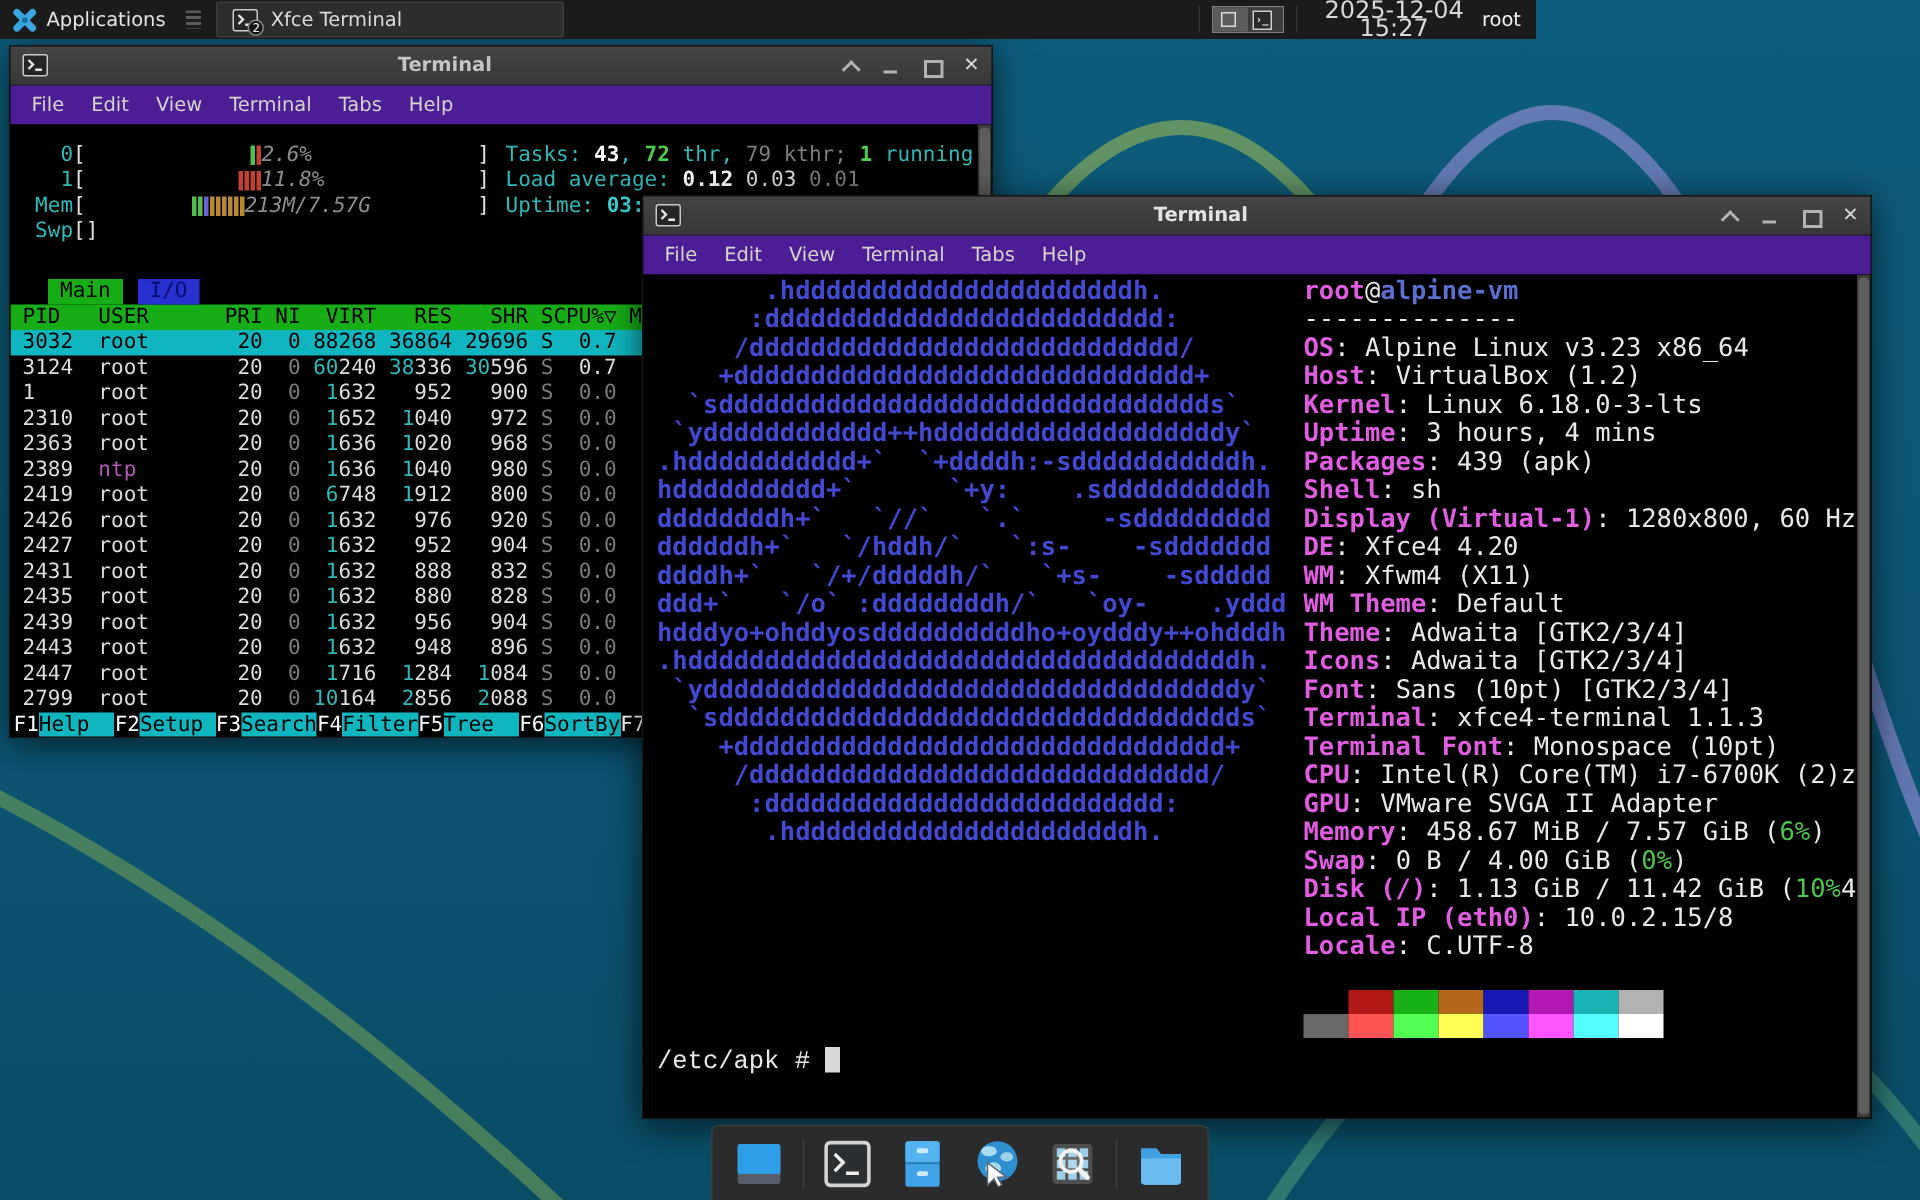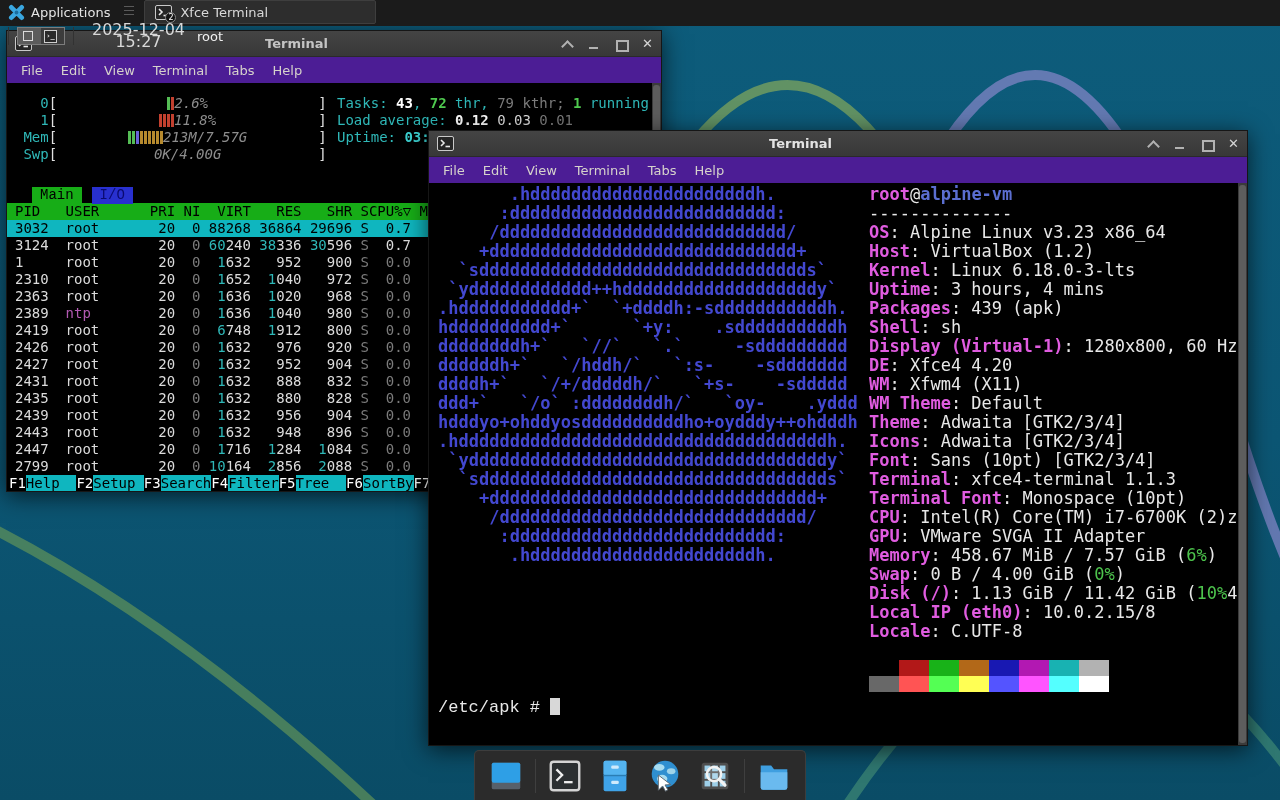--- a/index.html
+++ b/index.html
@@ -44,21 +44,21 @@
   .m-inner { width:261px; display:flex; justify-content:center; align-items:center; padding:0 1px;font-style:italic; }
   .m-bars { display:flex; gap:1px; height:13px; align-items:flex-end; }
   .bar { width:3px; height:13px; display:inline-block; }
   .m-val { color:#8d8d8d; }
   .stats { position:absolute; left:322px; top:0; }
   .stat-row { height:17px; white-space:pre; }
   .seg-cy{color:#2fb8b8} .seg-wb{color:#fff;font-weight:bold} .seg-w{color:#ddd}
   .seg-gb{color:#50cb50;font-weight:bold} .seg-dim{color:#7c7c7c} .seg-cyb{color:#3cd0d0;font-weight:bold}
 
   .htop-tabs { height:17px; margin-top:23px; padding-left:17px; white-space:pre; }
-  .htab { display:inline-block; padding:0 8px;font-family:Liberation Mono, monospace; }
+  .htab { display:inline-block; padding:0 8px; }
   .htab-main { background:#17ad17; color:#000; }
   .htab-io { background:#2830cf; color:#0a0a70; margin-left:10px; }
 
   .htop-table { margin-left:-8px; width:656px; }
   .htop-thead, .prow { display:flex; height:17px; line-height:17px; white-space:pre; padding-left:8px; }
   .htop-thead { background:#17ad17; color:#000; font-weight:normal; }
   .hcol { display:inline-block; }
   .col-pid{width:5ch;} .col-user{width:9ch;margin-left:1ch;text-align:left}
   .col-pri{width:4ch;text-align:right} .col-ni{width:3ch;text-align:right}
   .col-virt{width:6ch;text-align:right} .col-res{width:6ch;text-align:right}
@@ -87,22 +87,22 @@
   .ff-info { position:absolute; left:431px; top:0; white-space:pre; }
   .ff-row { height:19px; }
   .ff-lb{color:#e05ce0;font-weight:bold} .ff-tx{color:#e8e8e8} .ff-gr{color:#4dc44d}
   .ff-us{color:#e05ce0;font-weight:bold} .ff-hs{color:#5b6ed0;font-weight:bold}
   .pal-row { height:16px; display:flex; }
   .pal-block { width:30px; height:16px; display:inline-block; }
   .ff-prompt { height:19px; white-space:pre; color:#e8e8e8;font-family:Liberation Mono, monospace; }
   .cursor { display:inline-block; width:10px; height:17px; background:#d8d8d8; vertical-align:-3px; }
 
   
-  #panel { position:absolute; left:0; top:0; width:1280px; height:26px; background:#1b1b1b;
-    z-index:40; display:flex; align-items:flex-start; justify-content:space-between;flex-direction:column; }
+  #panel { position:absolute; left:0; top:0; width:1024px; height:26px; background:#1b1b1b;
+    z-index:40; display:flex; align-items:center; justify-content:space-between; }
   .p-left, .p-right { display:flex; align-items:center; height:100%; }
   .app-menu { display:flex; align-items:center; gap:6px; padding:0 10px 0 8px; height:100%; color:#e4e4e4; font-size:13px; }
   .panel-handle { width:10px; height:12px; margin:0 4px;
     background:repeating-linear-gradient(180deg,#5a5a5a 0 1.5px,transparent 1.5px 4px); }
   .task-btn { display:flex; align-items:center; gap:8px; height:24px; margin-left:6px; padding:0 10px;
     width:232px; background:#2d2d2d; border:1px solid #3e3e3e; border-radius:2px; color:#d9d9d9; font-size:13px; }
   .mini-term { position:relative; width:17px; height:15px; background:#262626; border:1.5px solid #c9c9c9;
     border-radius:2px; display:flex; align-items:center; justify-content:center; }
   .badge { position:absolute; right:-5px; bottom:-4px; width:11px; height:11px; border-radius:50%;
     background:#141414; border:1px solid #888; color:#fff; font-size:8px; line-height:9px; text-align:center; }
@@ -159,21 +159,21 @@
         <span class="menu-item">Terminal</span>
         <span class="menu-item">Tabs</span>
         <span class="menu-item">Help</span>
       </nav>
     <div class="term htop-content">
       <div class="htop-top">
         <div class="meters">
             <div class="meter-row"><span class="m-label">0</span><span class="m-br">[</span><span class="m-inner"><span class="m-bars"><span class="bar" style="background: rgb(85, 189, 85);"></span><span class="bar" style="background: rgb(194, 64, 47);"></span></span><span class="m-val">2.6%</span></span><span class="m-br">]</span></div>
             <div class="meter-row"><span class="m-label">1</span><span class="m-br">[</span><span class="m-inner"><span class="m-bars"><span class="bar" style="background: rgb(194, 64, 47);"></span><span class="bar" style="background: rgb(194, 64, 47);"></span><span class="bar" style="background: rgb(194, 64, 47);"></span><span class="bar" style="background: rgb(194, 64, 47);"></span></span><span class="m-val">11.8%</span></span><span class="m-br">]</span></div>
             <div class="meter-row"><span class="m-label">Mem</span><span class="m-br">[</span><span class="m-inner"><span class="m-bars"><span class="bar" style="background: rgb(85, 189, 85);"></span><span class="bar" style="background: rgb(85, 189, 85);"></span><span class="bar" style="background: rgb(106, 98, 216);"></span><span class="bar" style="background: rgb(182, 138, 46);"></span><span class="bar" style="background: rgb(182, 138, 46);"></span><span class="bar" style="background: rgb(182, 138, 46);"></span><span class="bar" style="background: rgb(182, 138, 46);"></span><span class="bar" style="background: rgb(182, 138, 46);"></span><span class="bar" style="background: rgb(182, 138, 46);"></span></span><span class="m-val">213M/7.57G</span></span><span class="m-br">]</span></div>
-            <div class="meter-row"><span class="m-label">Swp</span><span class="m-br">[</span><span class="m-inner"><span class="m-bars"></span><span class="m-val">0K/4.00G</span></span><span class="m-br">]</span></div>
+            <div class="meter-row"><span class="m-label">Swp</span><span class="m-br">[</span><span class="m-br">]</span></div>
           </div>
         <div class="stats">
             <div class="stat-row"><span class="seg-cy">Tasks: </span><span class="seg-wb">43</span><span class="seg-cy">, </span><span class="seg-gb">72</span><span class="seg-cy"> thr, </span><span class="seg-dim">79 kthr</span><span class="seg-dim">; </span><span class="seg-gb">1</span><span class="seg-cy"> running</span></div>
             <div class="stat-row"><span class="seg-cy">Load average: </span><span class="seg-wb">0.12 </span><span class="seg-w">0.03 </span><span class="seg-dim">0.01</span></div>
             <div class="stat-row"><span class="seg-cy">Uptime: </span><span class="seg-cyb">03:0</span></div>
           </div>
       </div>
       <div class="htop-tabs"><span class="htab htab-main">Main</span><span class="htab htab-io">I/O</span></div>
       <div class="htop-table">
         <div class="htop-thead"><span class="hcol col-pid">PID</span><span class="hcol col-user">USER</span><span class="hcol col-pri">PRI</span><span class="hcol col-ni">NI</span><span class="hcol col-virt">VIRT</span><span class="hcol col-res">RES</span><span class="hcol col-shr">SHR</span><span class="hcol col-s">S</span><span class="hcol col-cpu">CPU%▽</span><span class="hcol col-m">M</span></div>

